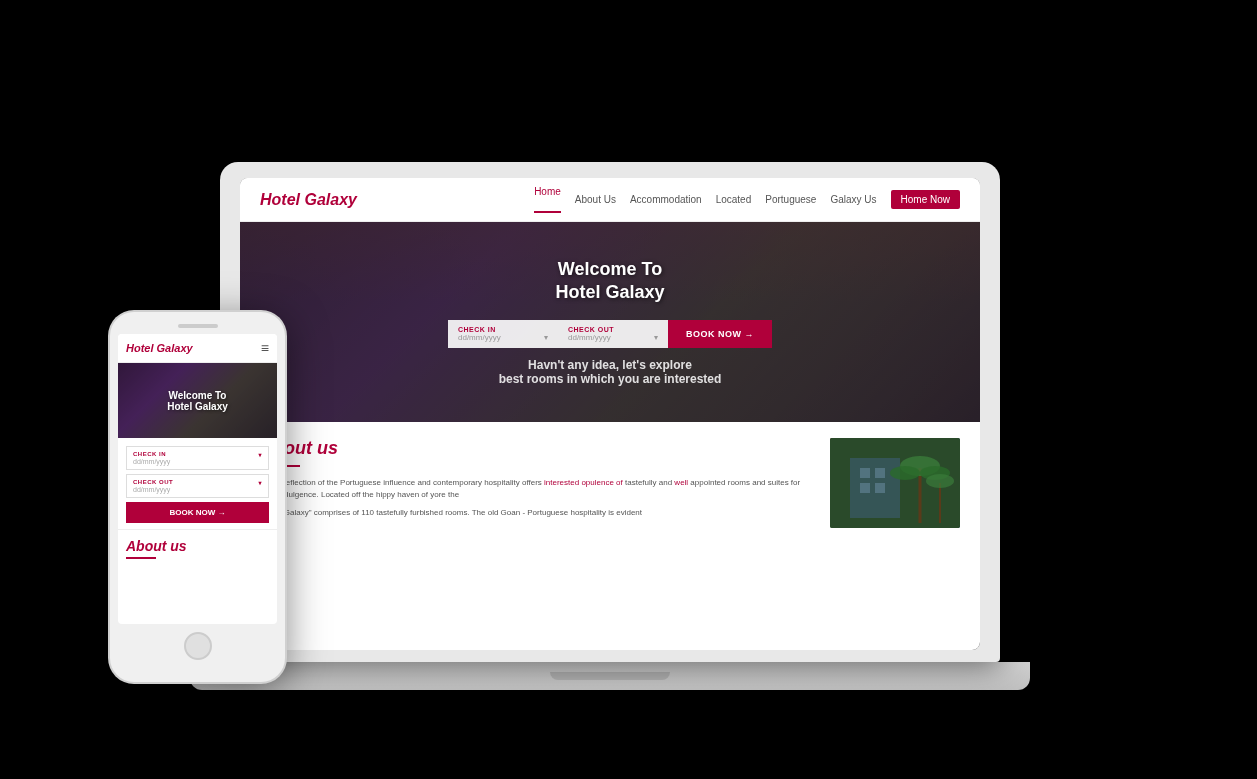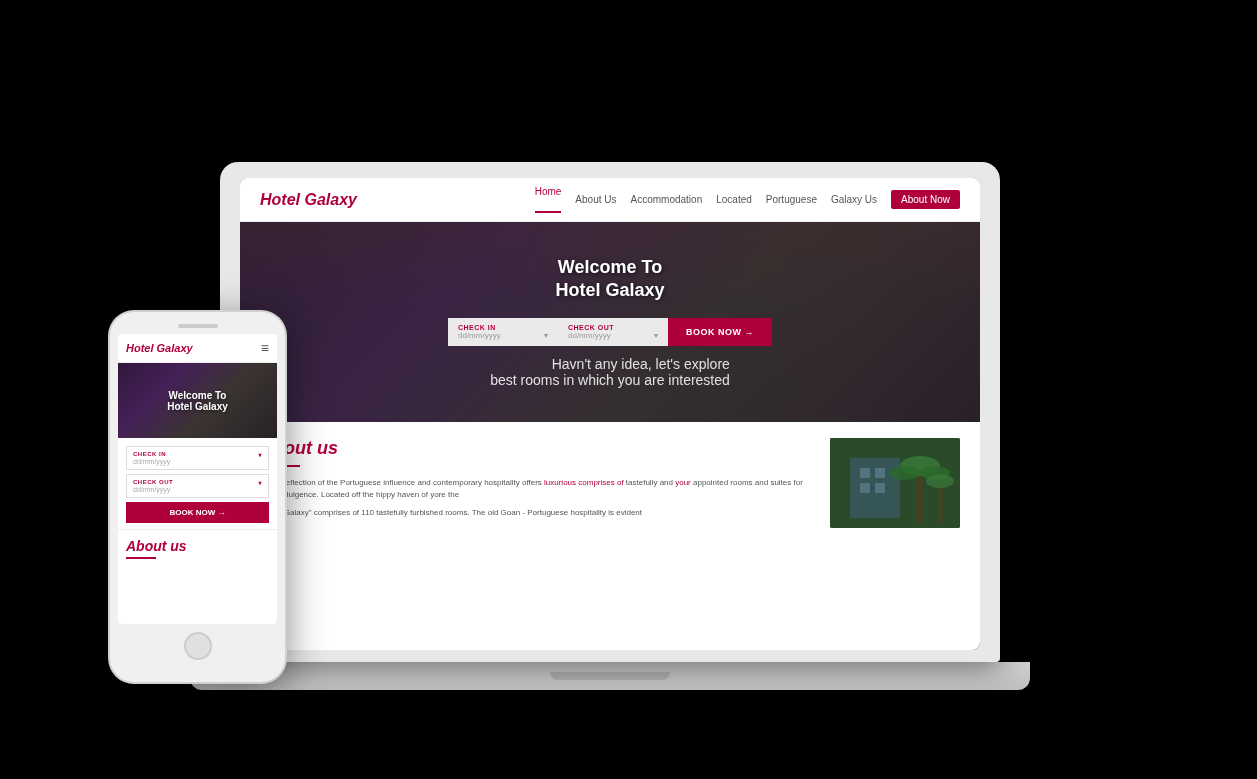--- a/index.html
+++ b/index.html
@@ -202,23 +202,24 @@
       display: flex;
       align-items: center;
       gap: 4px;
       letter-spacing: 0.5px;
     }
 
     .hero-tagline {
       position: relative;
       z-index: 2;
       color: rgba(255,255,255,0.85);
-      font-size: 14px;
+      font-size: 12px;
       margin-top: 10px;
-      text-align: right;
+      text-align: center;
+      font-weight: bold;
     }
 
     .about-section {
       padding: 16px 20px;
       display: flex;
       gap: 16px;
       flex: 1;
       overflow: hidden;
     }
 
@@ -451,21 +452,21 @@
 
           <div class="website-nav">
             <div class="website-logo">Hotel Galaxy</div>
             <div class="website-menu">
               <span class="active">Home</span>
               <span>About Us</span>
               <span>Accommodation</span>
               <span>Located</span>
               <span>Portuguese</span>
               <span>Galaxy Us</span>
-              <span class="book-btn">About Now</span>
+              <span class="book-btn">Home Now</span>
             </div>
           </div>
 
           <div class="hero-section">
             <div class="hero-bg-shapes">
               <div class="hero-building"></div>
             </div>
             <div class="hero-overlay"></div>
 
             <div class="hero-content">
@@ -497,21 +498,21 @@
               <div>Havn't any idea, let's explore</div>
               <div>best rooms in which you are interested</div>
             </div>
           </div>
 
           <div class="about-section">
             <div class="about-text">
               <div class="about-title">About us</div>
               <div class="about-divider"></div>
               <div class="about-desc">
-                A true reflection of the Portuguese influence and contemporary hospitality offers <span class="highlight">luxurious comprises of</span> tastefully and <span class="highlight">your</span> appointed rooms and suites for your indulgence. Located off the hippy haven of yore the
+                A true reflection of the Portuguese influence and contemporary hospitality offers <span class="highlight">interested opulence of</span> tastefully and <span class="highlight">well</span> appointed rooms and suites for your indulgence. Located off the hippy haven of yore the
               </div>
               <div class="about-desc2">"Hotel Galaxy" comprises of 110 tastefully furbished rooms. The old Goan - Portuguese hospitality is evident</div>
             </div>
             <div class="about-image">
               <div class="about-image-accent"></div>
               <div class="about-image-bg">
                 
                 <svg width="130" height="90" viewBox="0 0 130 90">
                   <rect width="130" height="90" fill="#2a4a2a"></rect>
                   <rect x="20" y="20" width="50" height="60" fill="#3a5a6a" opacity="0.7"></rect>

